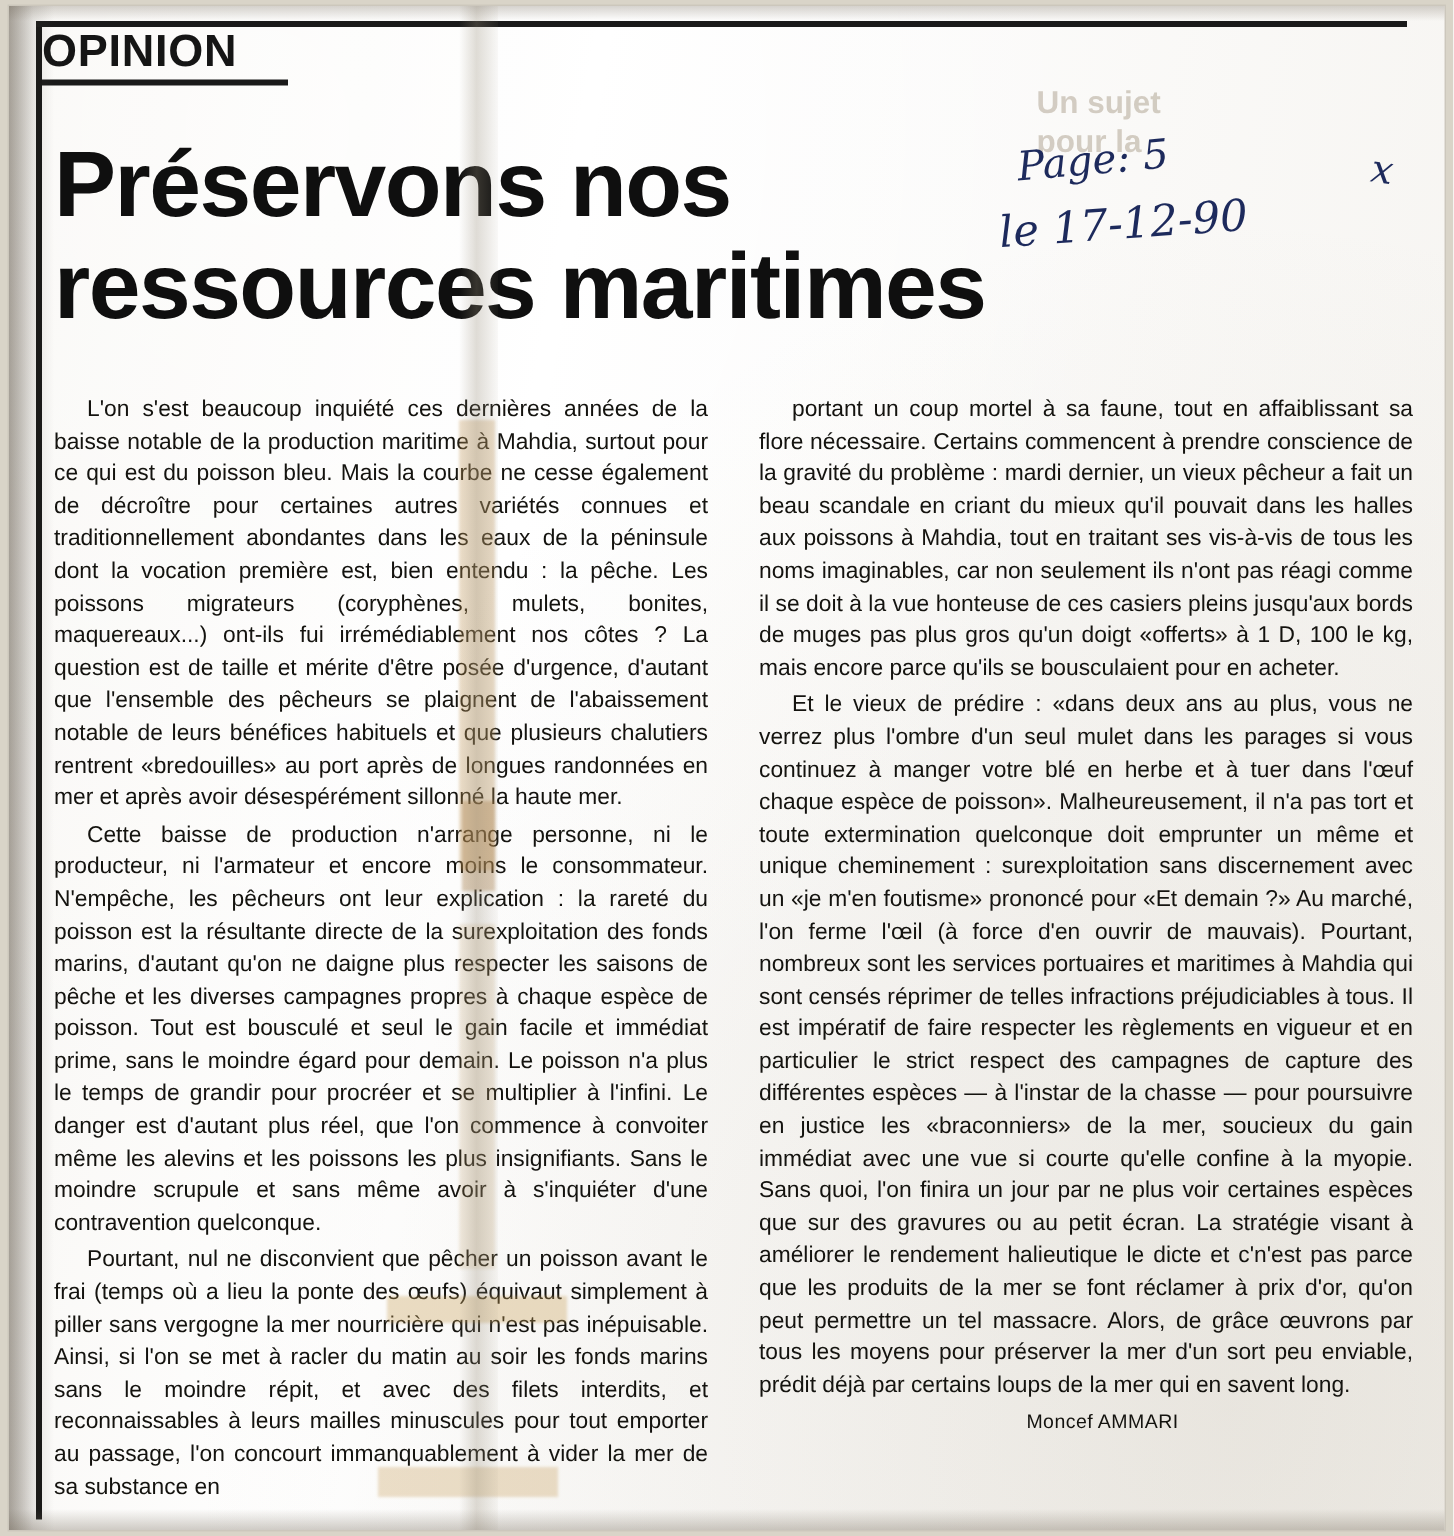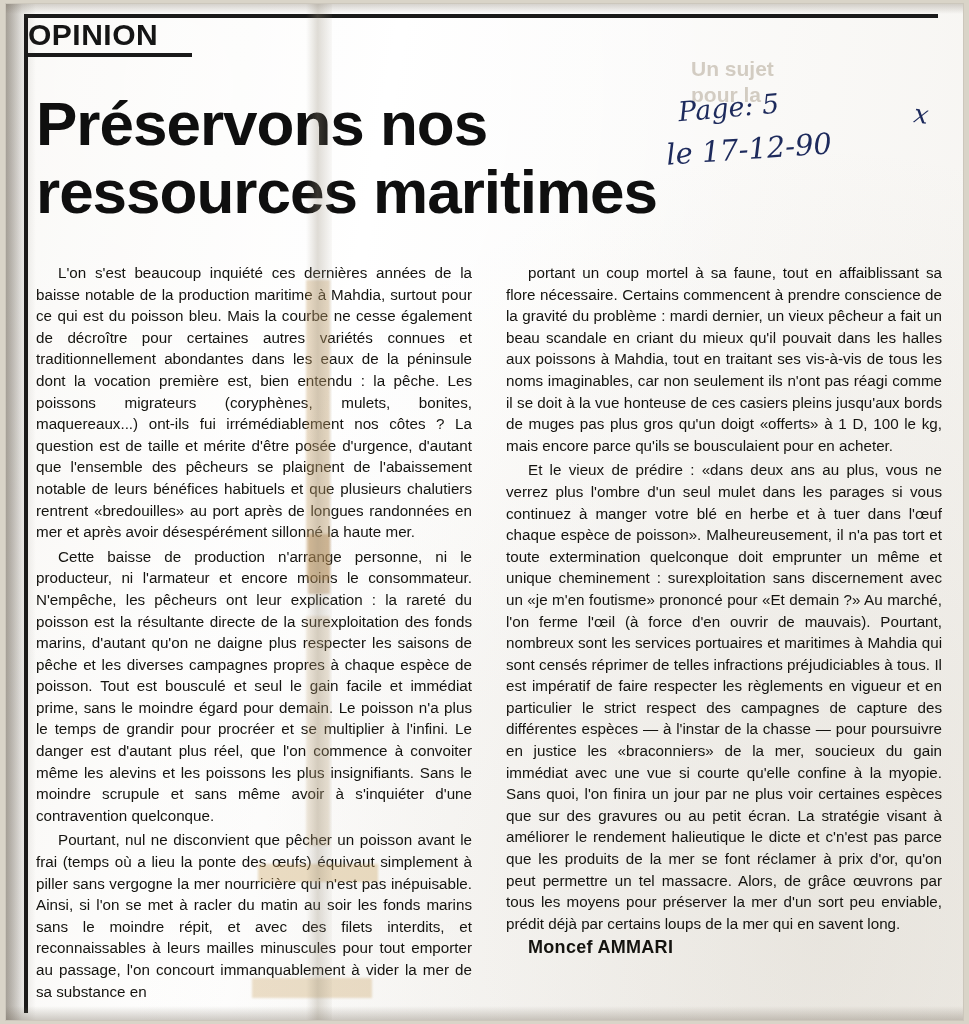--- a/index.html
+++ b/index.html
@@ -156,23 +156,23 @@
     color: #14130f;
     text-align: justify;
     hyphens: auto;
   }
   .col p {
     margin: 0 0 3px 0;
     text-indent: 22px;
   }
   .byline {
     margin-top: 10px;
-    text-align: left;
-    font-weight: bold;
-    font-size: 18px;
+    text-align: center;
+    font-weight: normal;
+    font-size: 13px;
     letter-spacing: 0.3px;
     text-indent: 0;
   }
   
   .smudge {
     position: absolute;
     pointer-events: none;
     background: rgba(196,150,80,0.30);
     filter: blur(1px);
   }

